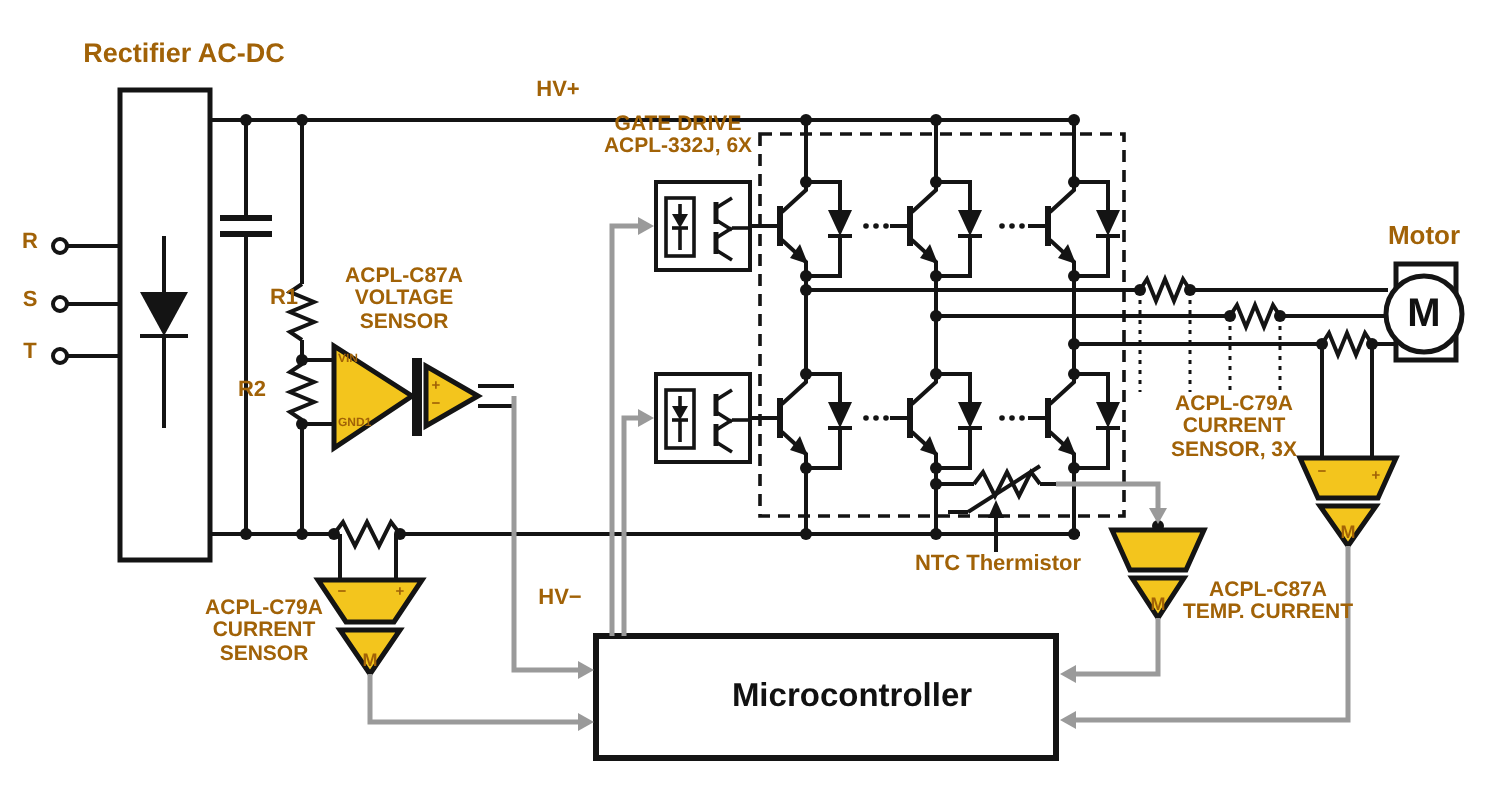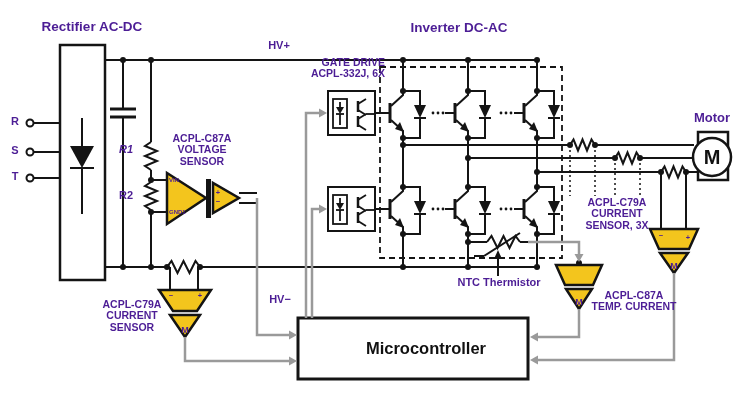--- a/index.html
+++ b/index.html
@@ -2,21 +2,21 @@
 <html><head>
 <meta charset="utf-8">
 <style>
   html,body{margin:0;padding:0;background:#fff;}
   #stage{
     position:relative;width:751px;height:400px;background:#ffffff;
     font-family:"Liberation Sans", sans-serif;overflow:hidden;
   }
   svg{position:absolute;left:0;top:0;}
   .lbl{
-    position:absolute;font-weight:bold;color:#4c1d95;text-align:center;
+    position:absolute;font-weight:bold;color:#a16207;text-align:center;
     line-height:1.08;white-space:nowrap;
   }
   .lbl span{display:block;}
   .t13{font-size:13.5px;}
   .t11{font-size:11px;}
   .t10{font-size:10.5px;}
   .t9{font-size:9px;line-height:1;}
   .t6{font-size:6px;line-height:1;}
   .t7{font-size:7.5px;line-height:1;}
   .mcu{
@@ -266,30 +266,29 @@
     <polygon points="297,361 289,356.5 289,365.5"></polygon>
     <polygon points="327,113 319,108.5 319,117.5"></polygon>
     <polygon points="327,209 319,204.5 319,213.5"></polygon>
     <polygon points="579,262 574.5,254 583.5,254"></polygon>
     <polygon points="530,337 538,332.5 538,341.5"></polygon>
     <polygon points="530,360 538,355.5 538,364.5"></polygon>
   </g>
 </svg>
 
 <div class="lbl t13" style="left:30px;top:20px;width:124px;">Rectifier AC-DC</div>
-<div class="lbl t13" style="left:400px;top:21px;width:118px;">Inverter DC-AC</div>
 <div class="lbl t11" style="left:262px;top:40px;width:34px;">HV+</div>
 <div class="lbl t11" style="left:263px;top:270px;width:34px;margin-top:24px;">HV−</div>
 <div class="lbl t11" style="left:8px;top:116px;width:14px;">R</div>
 <div class="lbl t11" style="left:8px;top:145px;width:14px;">S</div>
 <div class="lbl t11" style="left:8px;top:171px;width:14px;">T</div>
-<div class="lbl t11" style="left:114px;top:144px;width:24px;font-style:italic;">R1</div>
+<div class="lbl t11" style="left:130px;top:144px;width:24px;">R1</div>
 <div class="lbl t11" style="left:114px;top:190px;width:24px;">R2</div>
 
-<div class="lbl t10" style="left:293px;top:57px;width:92px;text-align:right;">
+<div class="lbl t10" style="left:293px;top:57px;width:92px;">
   <span>GATE DRIVE</span>
   <span>ACPL-332J, 6X</span>
 </div>
 
 <div class="lbl t10" style="left:157px;top:133px;width:90px;">
   <span>ACPL-C87A</span>
   <span>VOLTAGE</span>
   <span>SENSOR</span>
 </div>
 

